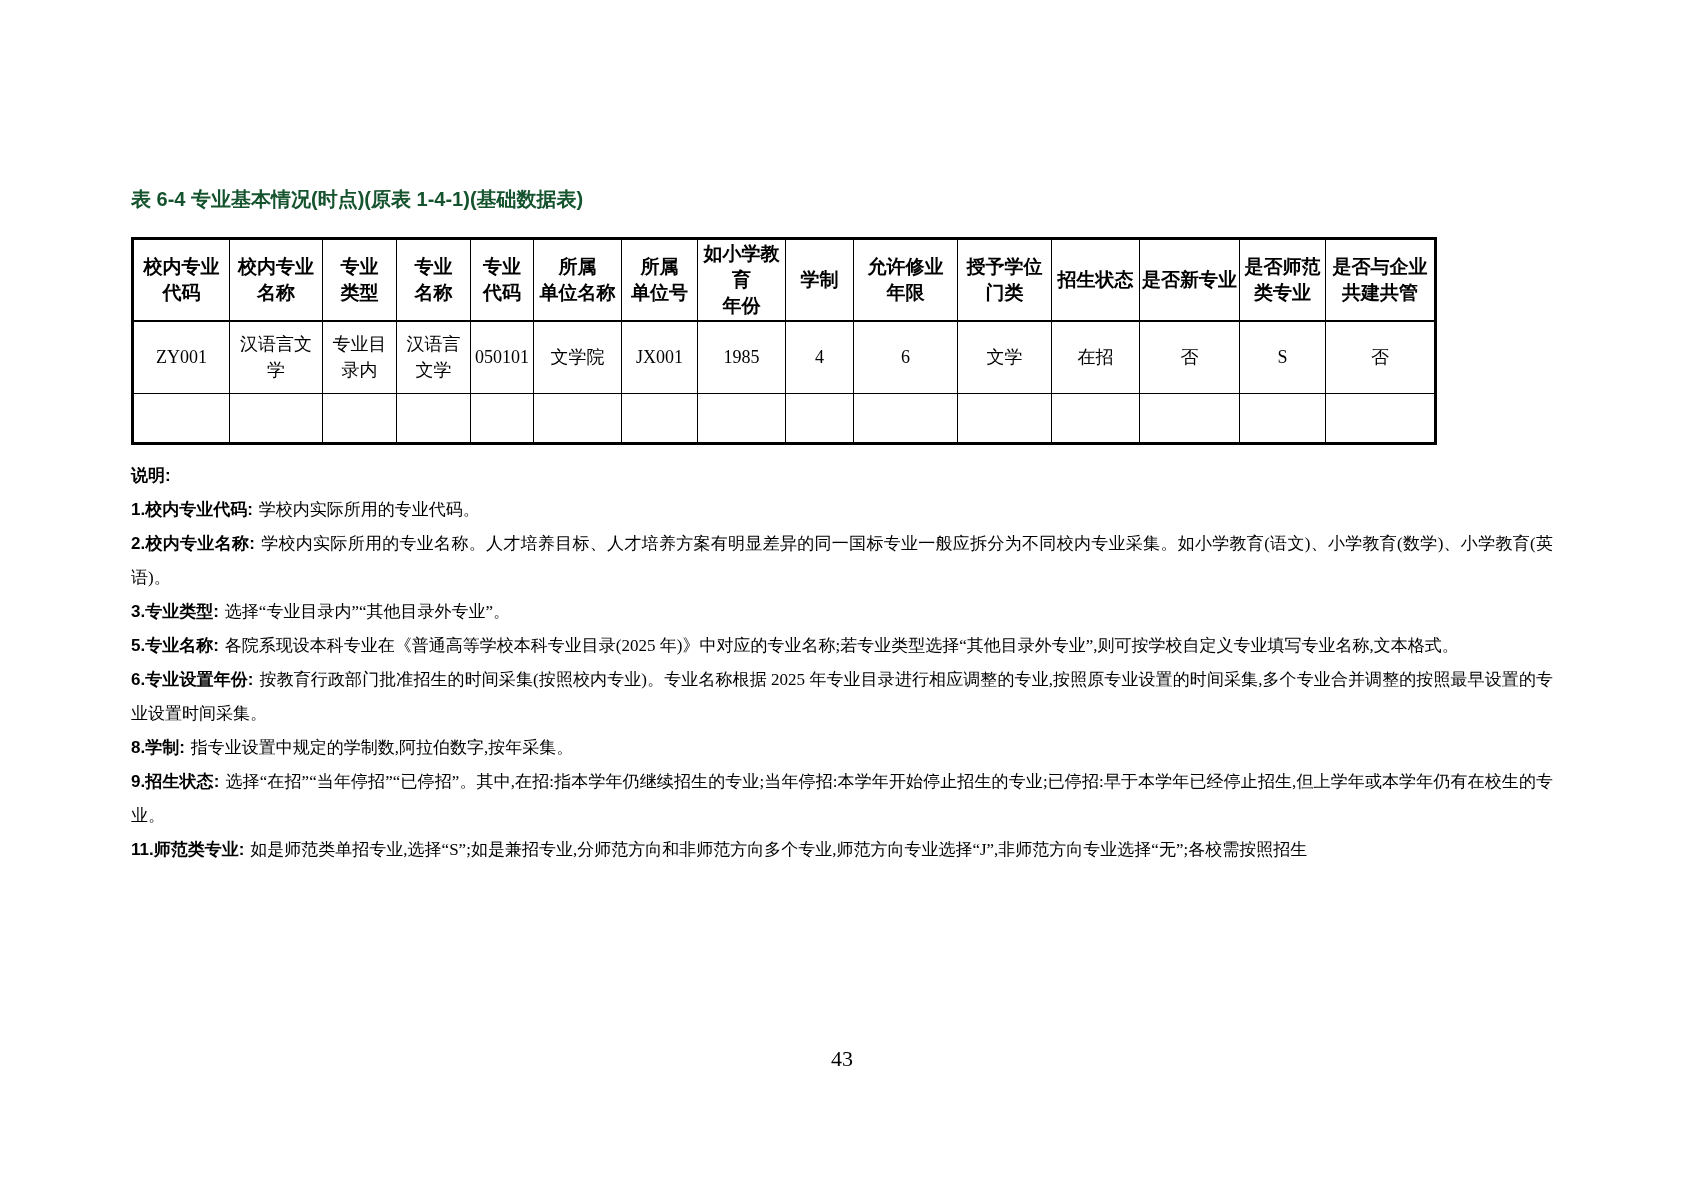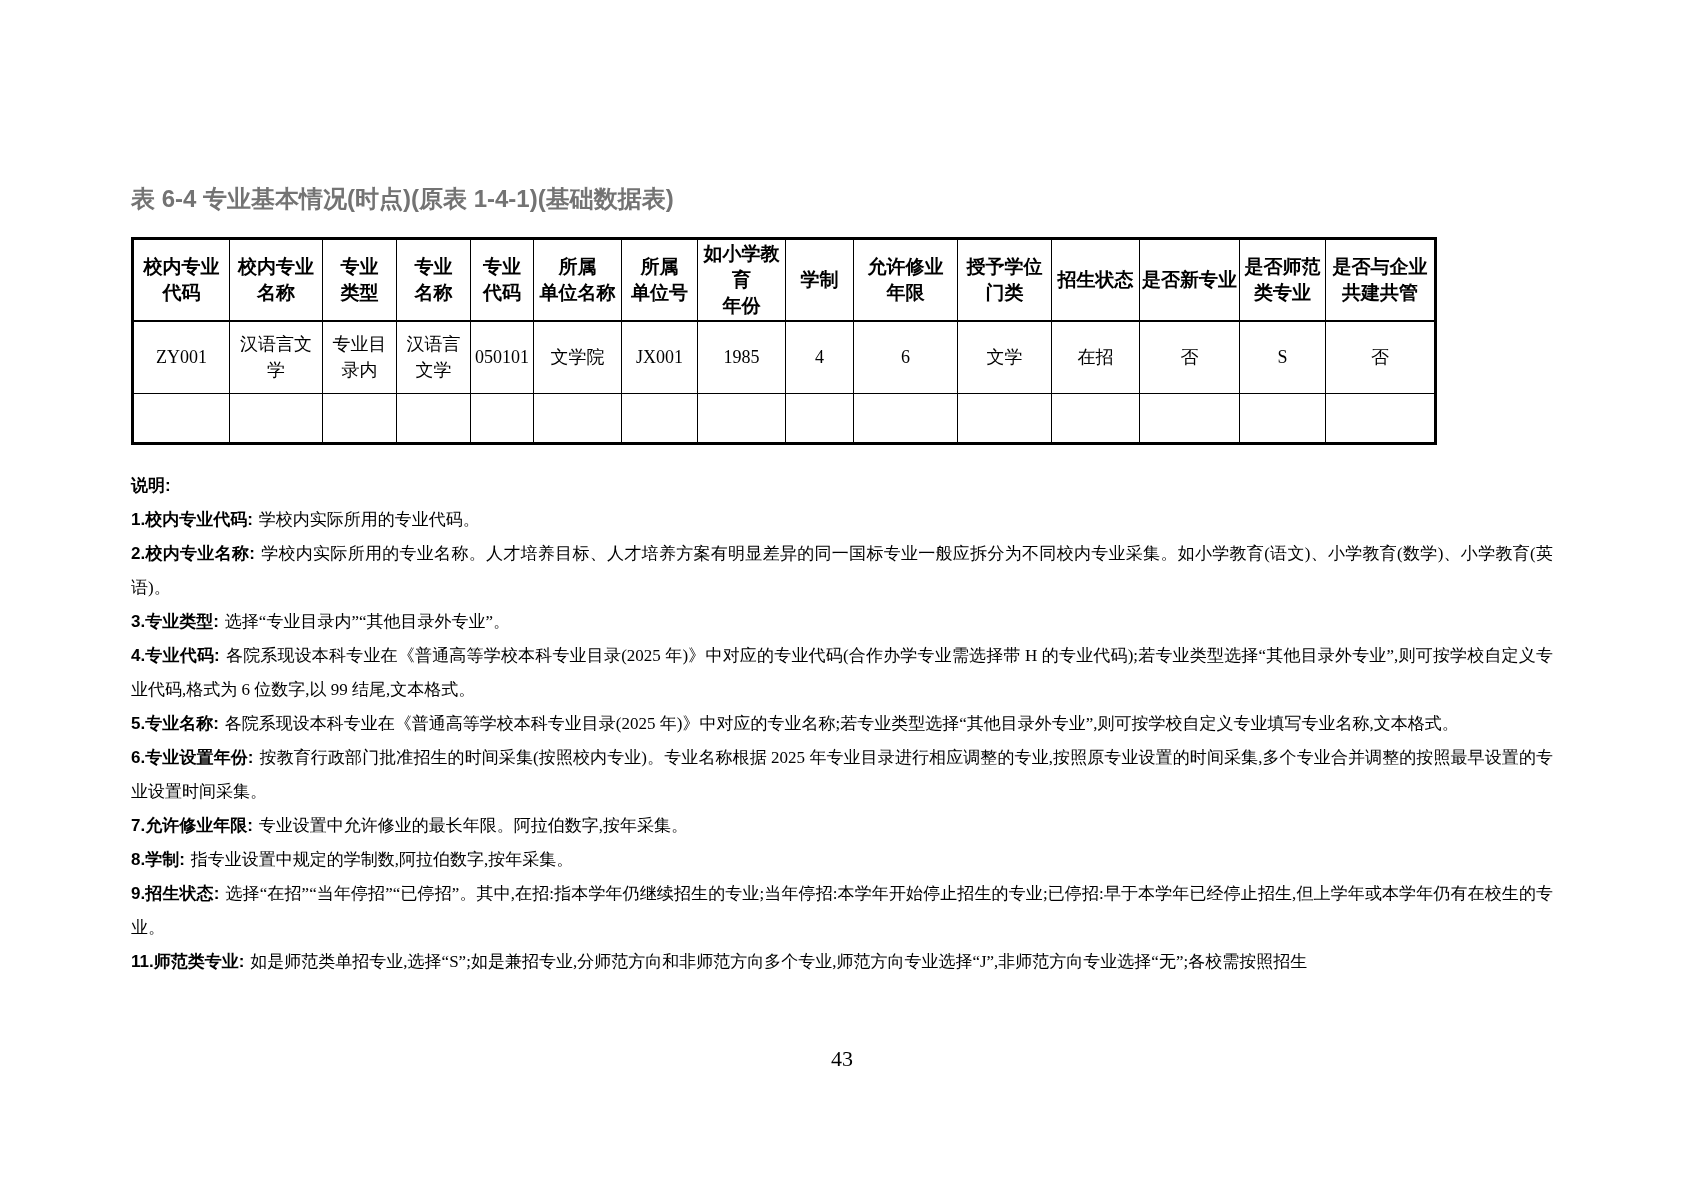--- a/index.html
+++ b/index.html
@@ -13,22 +13,22 @@
     width: 1684px; height: 1191px;
     background: #ffffff; overflow: hidden;
   }
   .content {
     position: absolute; left: 131px; top: 186px; width: 1422px;
   }
   .doc-title {
     margin: 0 0 25px 0;
     font-family: "Liberation Sans", sans-serif;
     font-weight: bold;
-    font-size: 24px; line-height: 26px;
-    color: #737373;
+    font-size: 20px; line-height: 26px;
+    color: #14532d;
   }
   table.basic {
     border-collapse: collapse;
     table-layout: fixed;
     width: 1304px;
     border: 3px solid #000;
   }
   .basic th, .basic td {
     border: 1px solid #000;
     text-align: center; vertical-align: middle;
@@ -43,21 +43,21 @@
     border-bottom: 2px solid #000;
   }
   .basic td {
     font-size: 18px; line-height: 26px;
     font-family: "Liberation Serif", serif;
   }
   .basic thead tr { height: 57px; padding-left: 7px; }
   .basic tbody tr.data-row { height: 72px; }
   .basic tbody tr.empty-row { height: 50px; }
   .notes {
-    margin-top: 24px;
+    margin-top: 14px;
     font-size: 17px; line-height: 34px;
     text-align: justify;
   }
   .notes p { margin: 0; }
   .notes-heading {
     font-family: "Liberation Sans", sans-serif;
     font-weight: bold;
   }
   .note-label {
     font-family: "Liberation Sans", sans-serif;
@@ -167,24 +167,22 @@
           <td></td>
         </tr>
       </tbody>
     </table>
 
     <div class="notes">
       <p class="notes-heading">说明:</p>
       <p><b class="note-label">1.校内专业代码:</b><span>学校内实际所用的专业代码。</span></p>
       <p><b class="note-label">2.校内专业名称:</b><span>学校内实际所用的专业名称。人才培养目标、人才培养方案有明显差异的同一国标专业一般应拆分为不同校内专业采集。如小学教育(语文)、小学教育(数学)、小学教育(英语)。</span></p>
       <p><b class="note-label">3.专业类型:</b><span>选择“专业目录内”“其他目录外专业”。</span></p>
-      <p><b class="note-label">4.专业代码:</b><span>各院系现设本科专业在《普通高等学校本科专业目录(2025 年)》中对应的专业代码(合作办学专业需选择带 H 的专业代码);若专业类型选择“其他目录外专业”,则可按学校自定义专业代码,格式为 6 位数字,以 99 结尾,文本格式。</span></p>
       <p><b class="note-label">5.专业名称:</b><span>各院系现设本科专业在《普通高等学校本科专业目录(2025 年)》中对应的专业名称;若专业类型选择“其他目录外专业”,则可按学校自定义专业填写专业名称,文本格式。</span></p>
       <p><b class="note-label">6.专业设置年份:</b><span>按教育行政部门批准招生的时间采集(按照校内专业)。专业名称根据 2025 年专业目录进行相应调整的专业,按照原专业设置的时间采集,多个专业合并调整的按照最早设置的专业设置时间采集。</span></p>
-      <p><b class="note-label">7.允许修业年限:</b><span>专业设置中允许修业的最长年限。阿拉伯数字,按年采集。</span></p>
       <p><b class="note-label">8.学制:</b><span>指专业设置中规定的学制数,阿拉伯数字,按年采集。</span></p>
       <p><b class="note-label">9.招生状态:</b><span>选择“在招”“当年停招”“已停招”。其中,在招:指本学年仍继续招生的专业;当年停招:本学年开始停止招生的专业;已停招:早于本学年已经停止招生,但上学年或本学年仍有在校生的专业。</span></p>
       <p><b class="note-label">11.师范类专业:</b><span>如是师范类单招专业,选择“S”;如是兼招专业,分师范方向和非师范方向多个专业,师范方向专业选择“J”,非师范方向专业选择“无”;各校需按照招生</span></p>
     </div>
 
   </div>
 
   <div class="page-number">43</div>
 </div>
 

